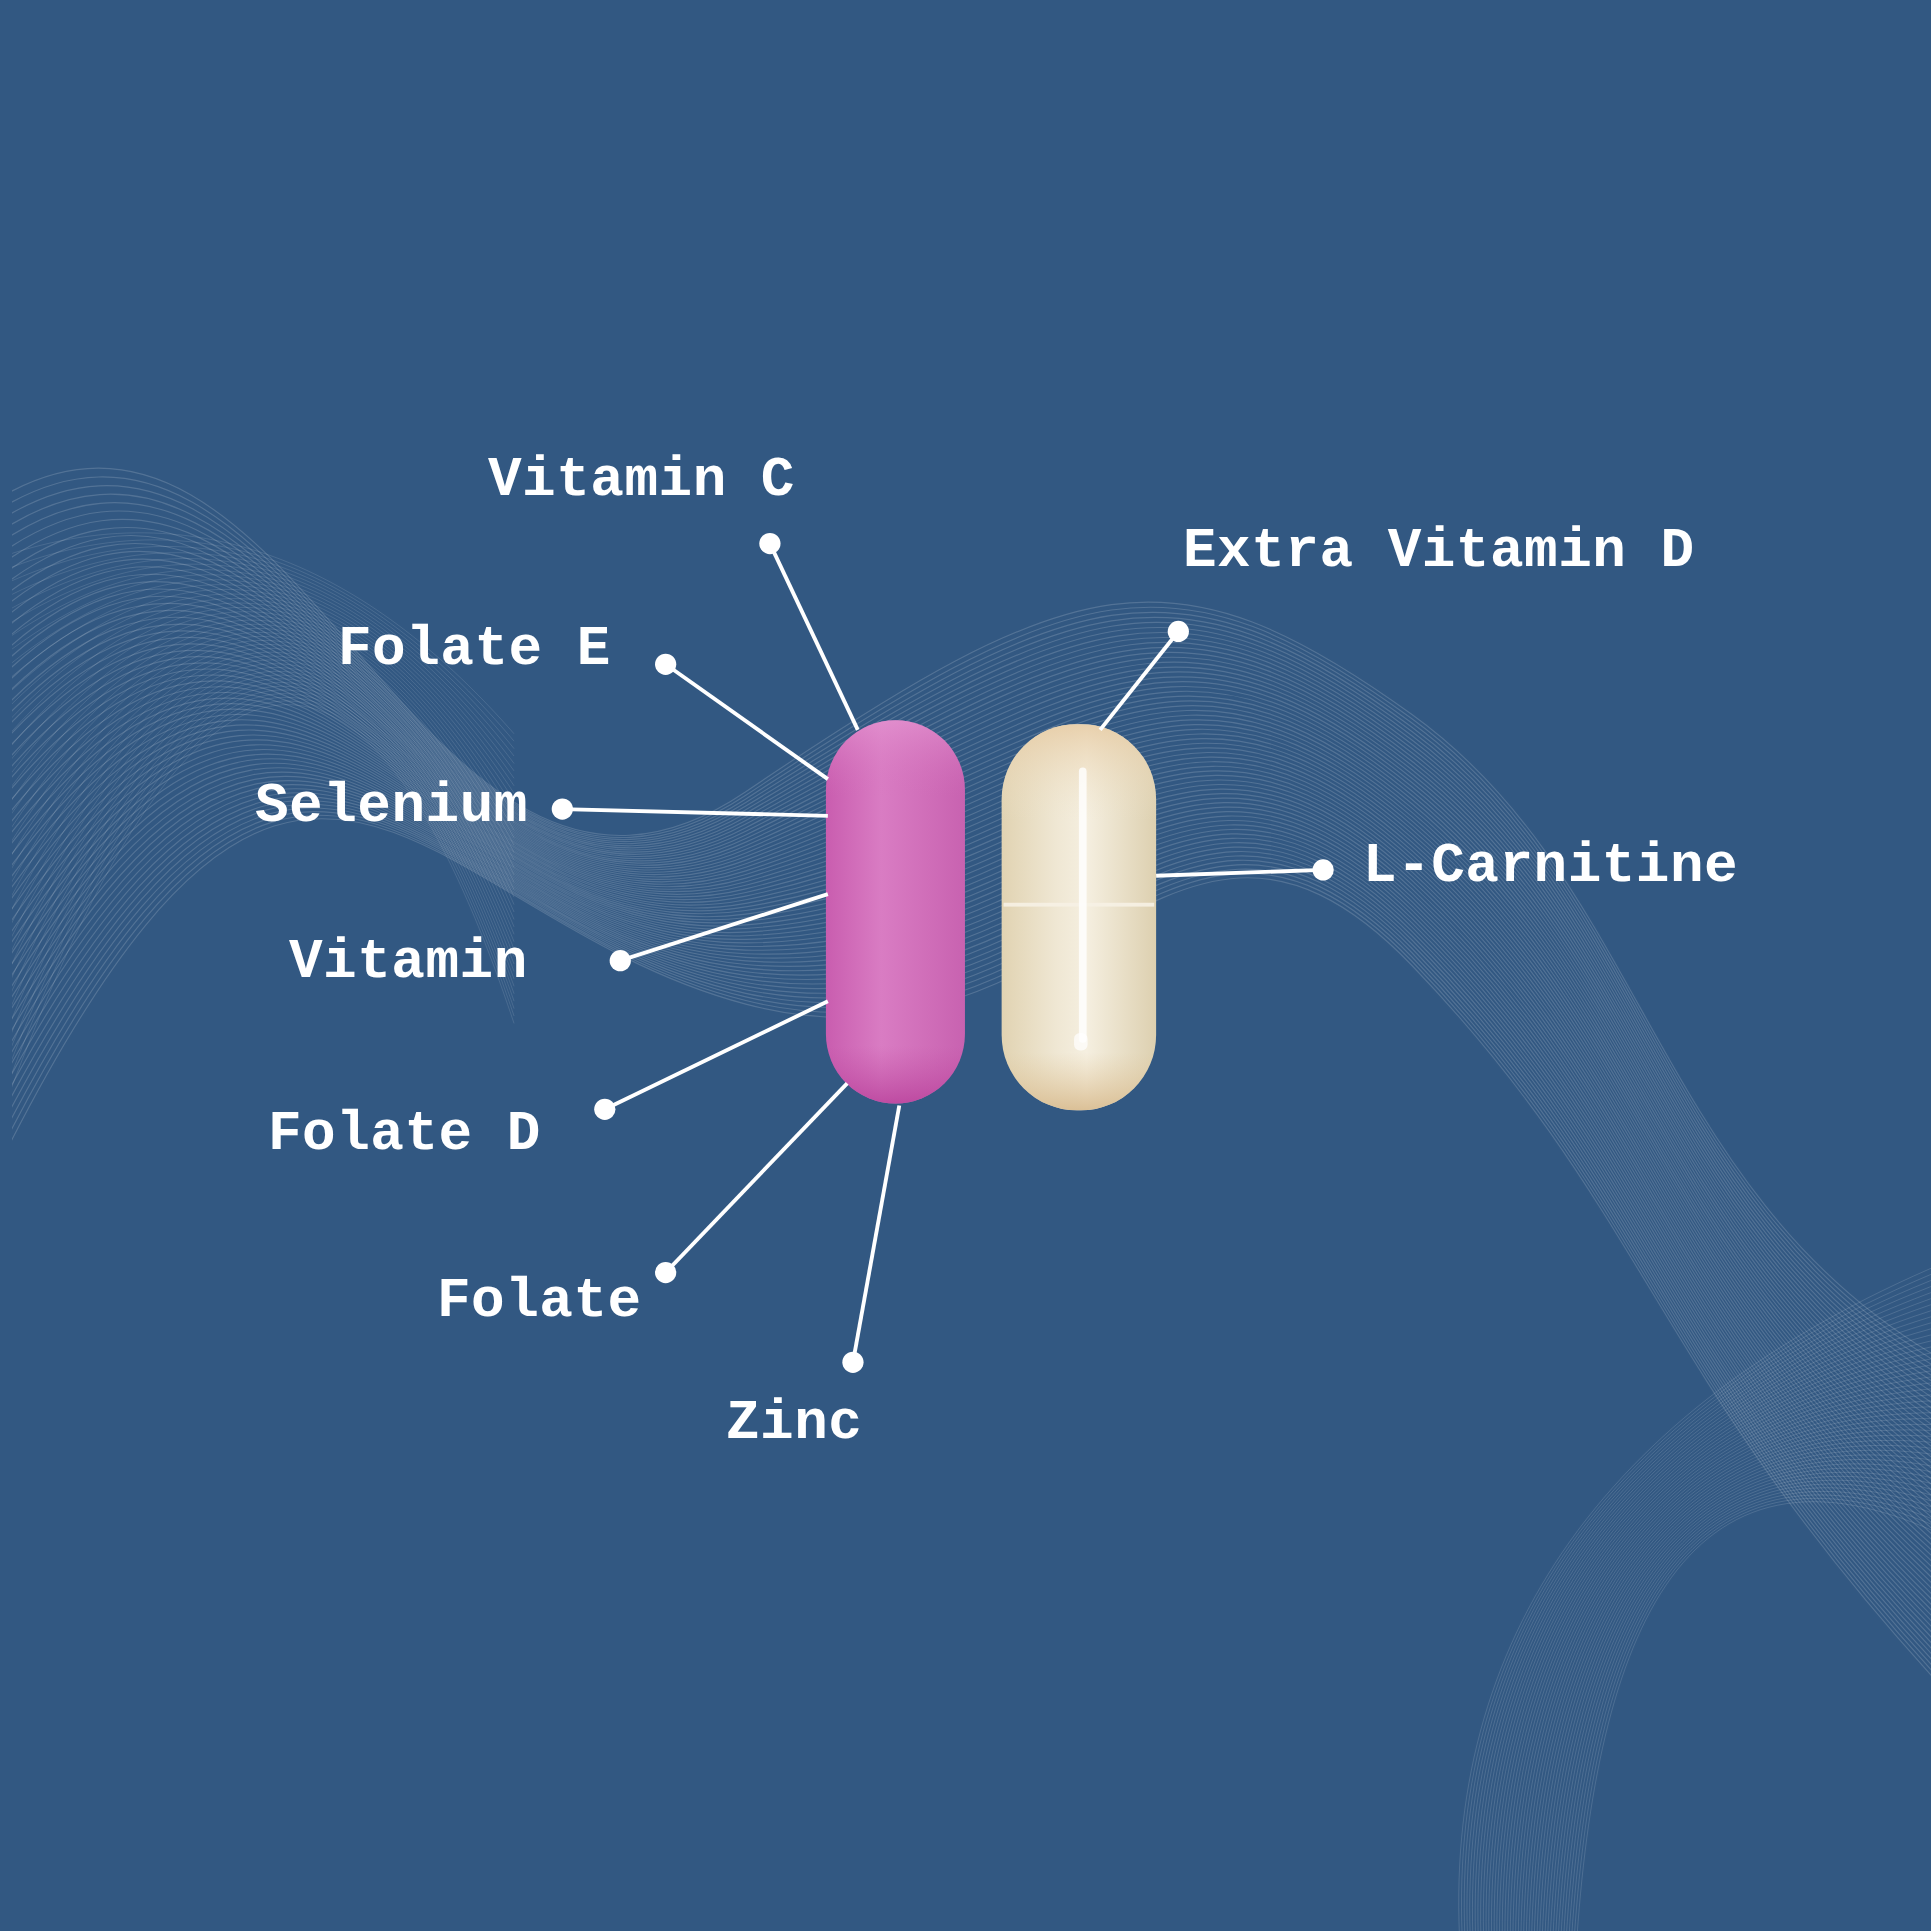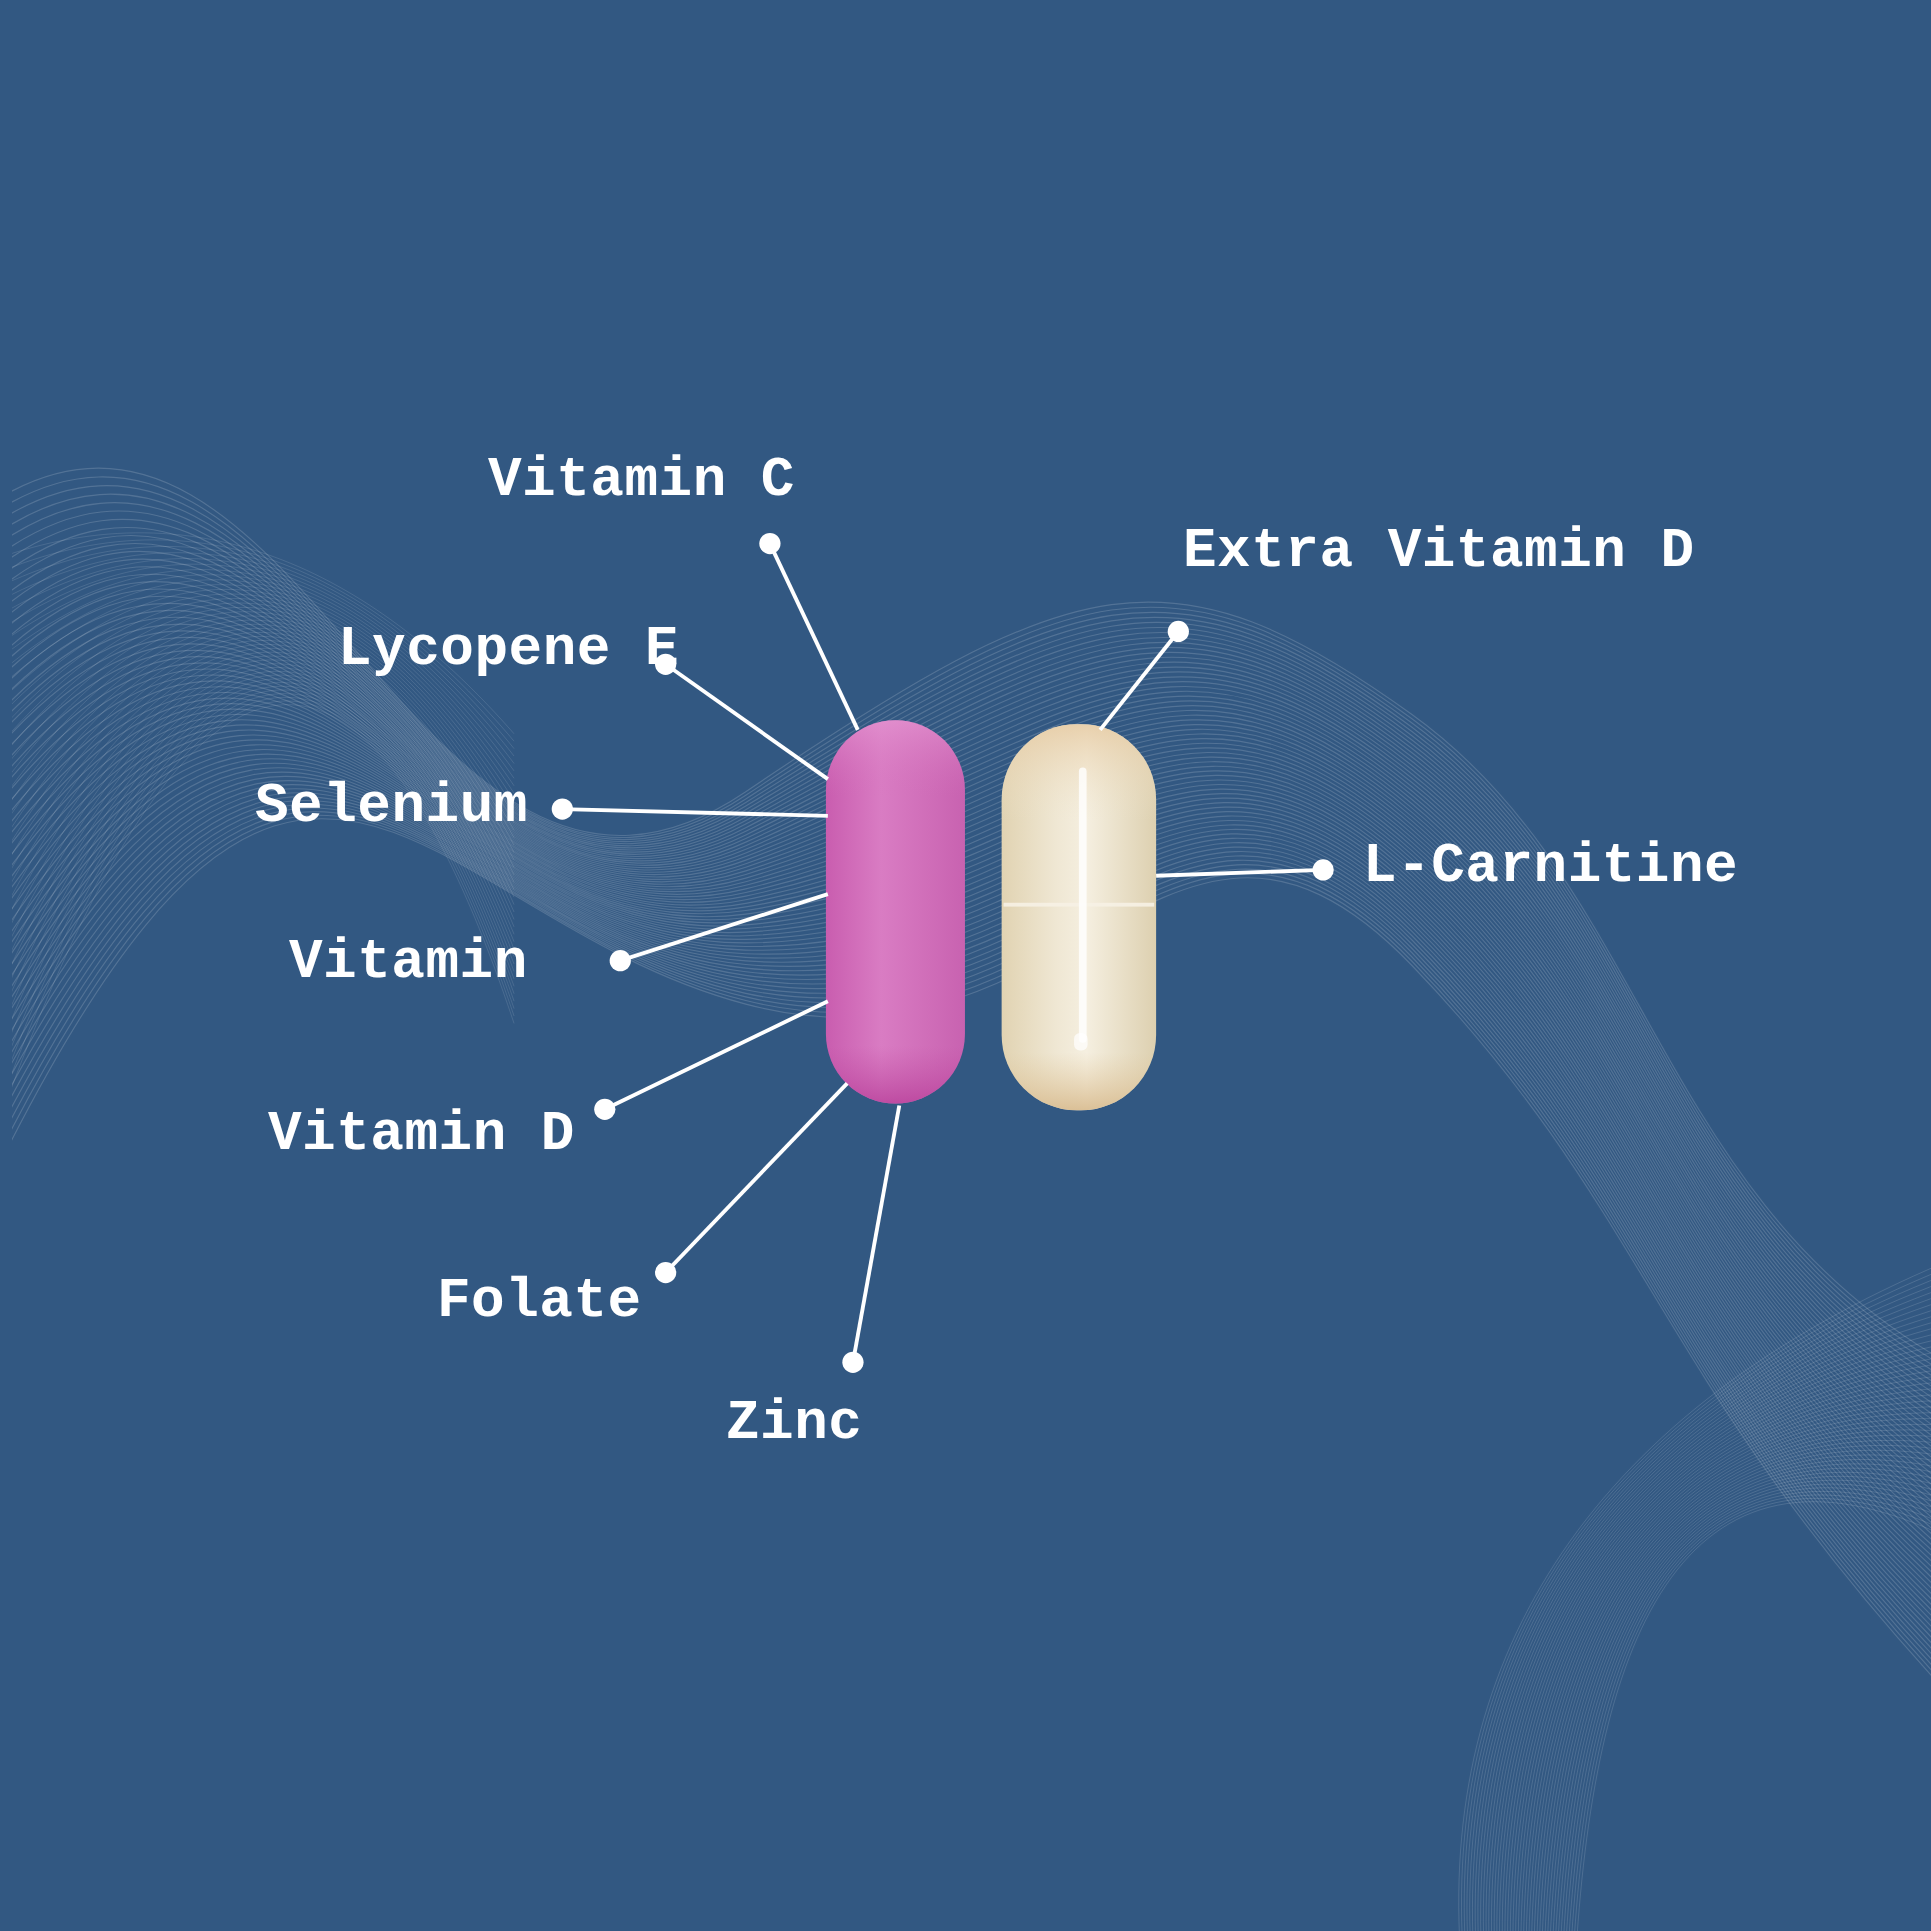--- a/index.html
+++ b/index.html
@@ -214,23 +214,23 @@
         <circle cx="871" cy="1411" r="11" fill="#ffffff"></circle>
         <line x1="1208" y1="654" x2="1127" y2="756" stroke="#ffffff" stroke-width="4"></line>
         <circle cx="1208" cy="654" r="11" fill="#ffffff"></circle>
         <line x1="1358" y1="901" x2="1185" y2="907" stroke="#ffffff" stroke-width="4"></line>
         <circle cx="1358" cy="901" r="11" fill="#ffffff"></circle>
       </g>
   </svg>
 
   <div id="labels">
       <div class="label" style="left: 476px; top: 452px;">Vitamin C</div>
-      <div class="label" style="left: 326px; top: 621px;">Lycopene E</div>
+      <div class="label" style="left: 326px; top: 621px;">Folate E</div>
       <div class="label" style="left: 243px; top: 778px;">Selenium</div>
       <div class="label" style="left: 277px; top: 934px;">Vitamin</div>
-      <div class="label" style="left: 256px; top: 1106px;">Vitamin D</div>
+      <div class="label" style="left: 256px; top: 1106px;">Folate D</div>
       <div class="label" style="left: 425px; top: 1273px;">Folate</div>
       <div class="label" style="left: 714px; top: 1395px; text-align: right;">Zinc</div>
       <div class="label" style="left: 1171px; top: 523px; text-align: center;">Extra Vitamin D</div>
       <div class="label" style="left: 1351px; top: 838px;">L-Carnitine</div>
     </div>
 </div>
 
 
 </body></html>

